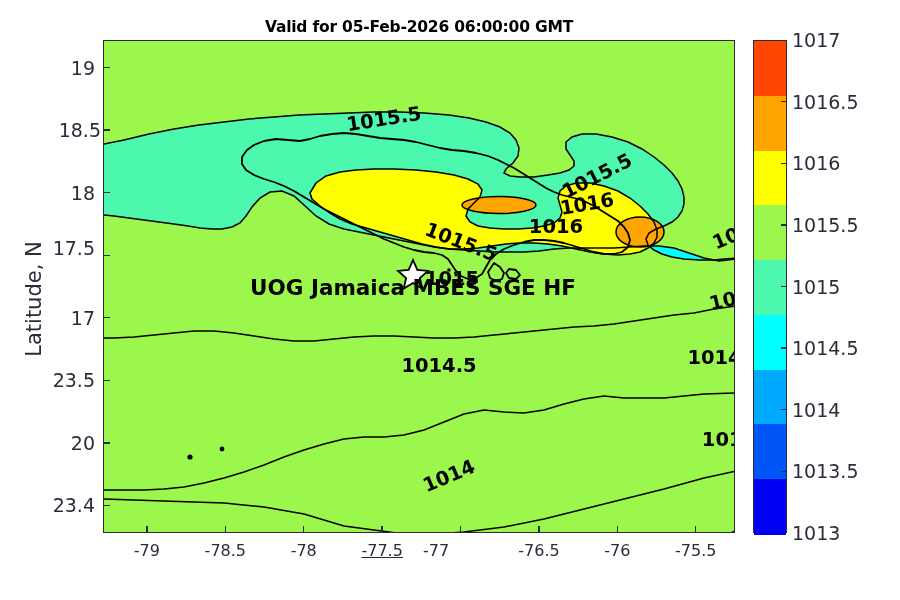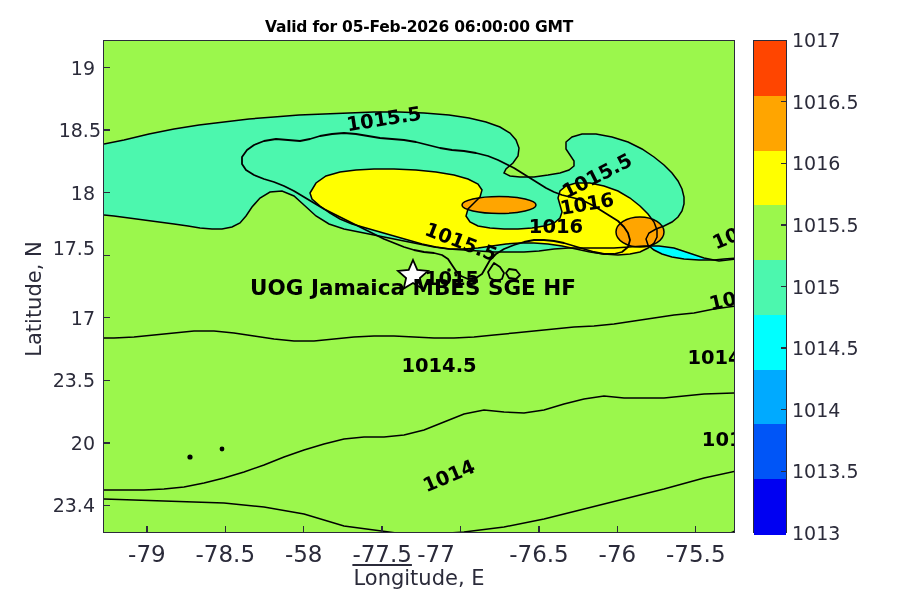--- a/index.html
+++ b/index.html
@@ -15,21 +15,21 @@
   #plot{position:absolute;left:103px;top:40px;width:632px;height:493px;
         border:1.6px solid #2b2b3a;box-sizing:border-box;overflow:hidden;background:#4af;}
   #plotsvg{position:absolute;left:0;top:0;}
 
   
   .tk{position:absolute;background:#2b2b3a;}
   .tkx{width:1.4px;height:7px;}
   .tky{width:7px;height:1.4px;}
 
   
-  .xlab{position:absolute;font-size:23px;color:#2b2b3a;text-align:center;
+  .xlab{position:absolute;font-size:16px;color:#2b2b3a;text-align:center;
         transform:translateX(-50%);white-space:nowrap;}
   .ylab{position:absolute;font-size:19px;color:#2b2b3a;text-align:right;
         transform:translateY(-50%);white-space:nowrap;}
 
   
   #xtitle{position:absolute;left:103px;top:566px;width:632px;text-align:center;
           font-size:21px;color:#2b2b3a;}
   #ytitle{position:absolute;left:-96px;top:287px;width:260px;text-align:center;
           font-size:21px;color:#2b2b3a;transform:rotate(-90deg);transform-origin:50% 50%;}
 
@@ -224,21 +224,21 @@
       <div class="clab" style="left: 625px; top: 398px; transform: translate(-50%, -50%) rotate(0deg);">1014</div>
       <div class="clab" style="left: 624px; top: 499px; transform: translate(-50%, -50%) rotate(-13deg);">1013.5</div>
     </div>
 
   <div id="xticks">
       <div class="tk tkx" style="left: 146.211px; top: 526px;"></div>
       <div class="xlab" style="left: 146.911px; top: 541px;">-79</div>
       <div class="tk tkx" style="left: 224.623px; top: 526px;"></div>
       <div class="xlab" style="left: 225.323px; top: 541px;">-78.5</div>
       <div class="tk tkx" style="left: 303.034px; top: 526px;"></div>
-      <div class="xlab" style="left: 303.734px; top: 541px;">-58</div>
+      <div class="xlab" style="left: 303.734px; top: 541px;">-78</div>
       <div class="tk tkx" style="left: 381.446px; top: 526px;"></div>
       <div class="xlab" style="left: 382.146px; top: 541px; text-decoration: underline;">-77.5</div>
       <div class="tk tkx" style="left: 459.858px; top: 526px;"></div>
       <div class="xlab" style="left: 436px; top: 541px;">-77</div>
       <div class="tk tkx" style="left: 538.27px; top: 526px;"></div>
       <div class="xlab" style="left: 538.97px; top: 541px;">-76.5</div>
       <div class="tk tkx" style="left: 616.682px; top: 526px;"></div>
       <div class="xlab" style="left: 617.382px; top: 541px;">-76</div>
       <div class="tk tkx" style="left: 695.094px; top: 526px;"></div>
       <div class="xlab" style="left: 695.794px; top: 541px;">-75.5</div>
@@ -255,21 +255,20 @@
       <div class="tk tky" style="left: 103px; top: 254.518px;"></div>
       <div class="ylab" style="left: 17px; width: 78px; top: 248px;">17.5</div>
       <div class="tk tky" style="left: 103px; top: 191.955px;"></div>
       <div class="ylab" style="left: 17px; width: 78px; top: 192.655px; text-align: right;">18</div>
       <div class="tk tky" style="left: 103px; top: 129.391px;"></div>
       <div class="ylab" style="left: 23px; width: 78px; top: 130.091px;">18.5</div>
       <div class="tk tky" style="left: 103px; top: 66.8279px;"></div>
       <div class="ylab" style="left: 17px; width: 78px; top: 67.5279px;">19</div>
     </div>
 
-  <div id="xtitle">Longitude, E</div>
   <div id="ytitle">Latitude, N</div>
 
   <div id="cbar">
       <div class="cband" style="background: rgb(255, 69, 0); top: 0px; height: 55.3778px;"></div>
       <div class="cband" style="background: rgb(255, 165, 0); top: 54.7778px; height: 55.3778px;"></div>
       <div class="cband" style="background: rgb(255, 255, 0); top: 109.556px; height: 55.3778px;"></div>
       <div class="cband" style="background: rgb(155, 247, 76); top: 164.333px; height: 55.3778px;"></div>
       <div class="cband" style="background: rgb(76, 247, 174); top: 219.111px; height: 55.3778px;"></div>
       <div class="cband" style="background: rgb(0, 255, 255); top: 273.889px; height: 55.3778px;"></div>
       <div class="cband" style="background: rgb(0, 170, 255); top: 328.667px; height: 55.3778px;"></div>

